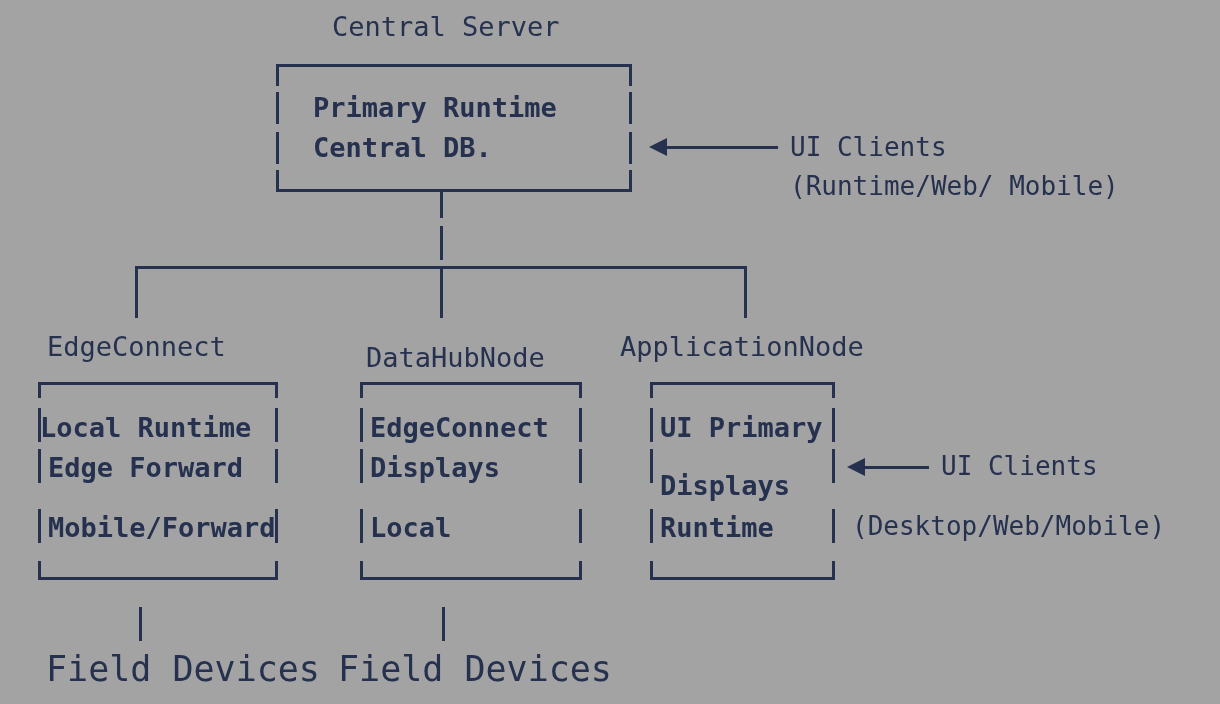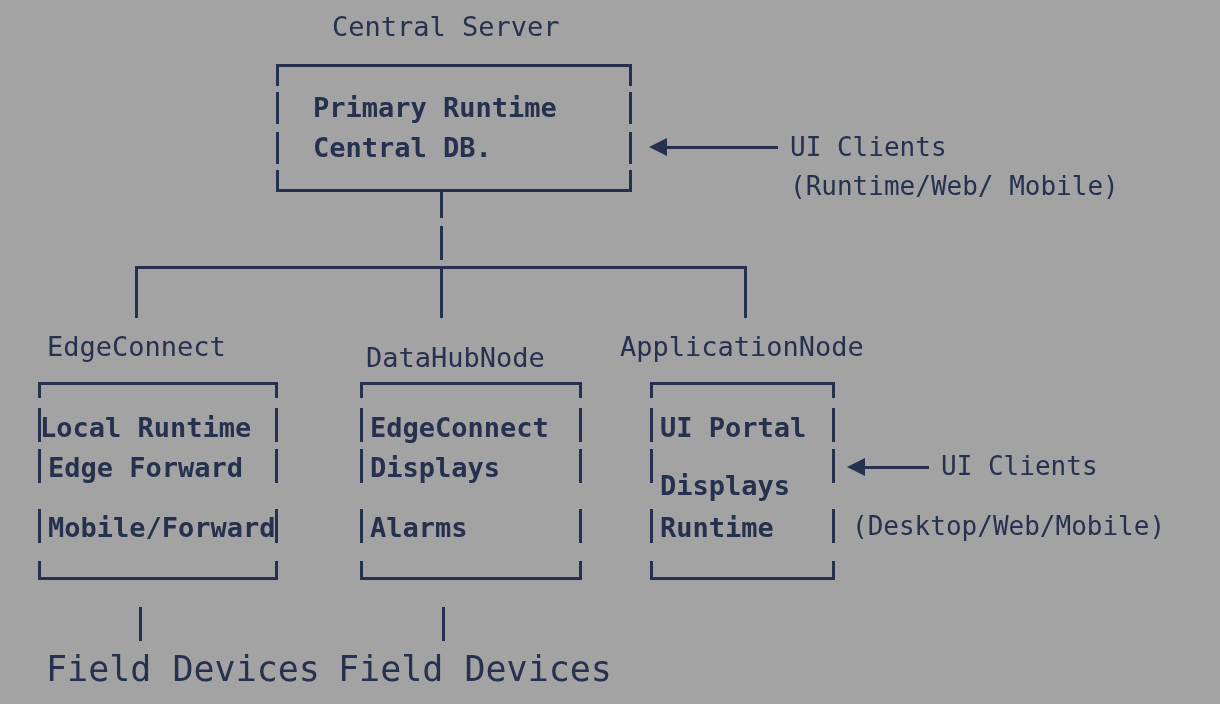--- a/index.html
+++ b/index.html
@@ -150,21 +150,21 @@
 
     <div class="pipe" style="left:360px; top:408px; height:34px;"></div>
     <div class="pipe" style="left:579px; top:408px; height:34px;"></div>
     <div class="pipe" style="left:360px; top:449px; height:34px;"></div>
     <div class="pipe" style="left:579px; top:449px; height:34px;"></div>
     <div class="pipe" style="left:360px; top:509px; height:34px;"></div>
     <div class="pipe" style="left:579px; top:509px; height:34px;"></div>
 
     <div class="txt t-boxline" style="left:370px; top:414px;">EdgeConnect</div>
     <div class="txt t-boxline" style="left:370px; top:454px;">Displays</div>
-    <div class="txt t-boxline" style="left:370px; top:514px;">Alarms</div>
+    <div class="txt t-boxline" style="left:370px; top:514px;">Local</div>
 
     <div class="vline" style="left:442px; top:607px; height:34px;"></div>
     <div class="txt t-leaf" style="left:338px; top:652px;">Field Devices</div>
   </div>
 
   <div>
     <div class="txt t-nodelabel" style="left:620px; top:333px;">ApplicationNode</div>
 
     <div class="hline" style="left:650px; top:382px; width:185px;"></div>
     <div class="hline" style="left:650px; top:577px; width:185px;"></div>
@@ -173,21 +173,21 @@
     <div class="corner-v" style="left:650px; top:561px; height:16px;"></div>
     <div class="corner-v" style="left:832px; top:561px; height:16px;"></div>
 
     <div class="pipe" style="left:650px; top:408px; height:34px;"></div>
     <div class="pipe" style="left:832px; top:408px; height:34px;"></div>
     <div class="pipe" style="left:650px; top:449px; height:34px;"></div>
     <div class="pipe" style="left:832px; top:449px; height:34px;"></div>
     <div class="pipe" style="left:650px; top:509px; height:34px;"></div>
     <div class="pipe" style="left:832px; top:509px; height:34px;"></div>
 
-    <div class="txt t-boxline" style="left:660px; top:414px;">UI Portal</div>
+    <div class="txt t-boxline" style="left:660px; top:414px;">UI Primary</div>
     <div class="txt t-boxline" style="left:660px; top:472px;">Displays</div>
     <div class="txt t-boxline" style="left:660px; top:514px;">Runtime</div>
   </div>
 
   <div>
     <div class="arrow-head-left" style="left:847px; top:458px;"></div>
     <div class="arrow-shaft" style="left:863px; top:466px; width:66px;"></div>
     <div class="txt t-annot" style="left:941px; top:453px;">UI Clients</div>
     <div class="txt t-annot" style="left:852px; top:513px;">(Desktop/Web/Mobile)</div>
   </div>

